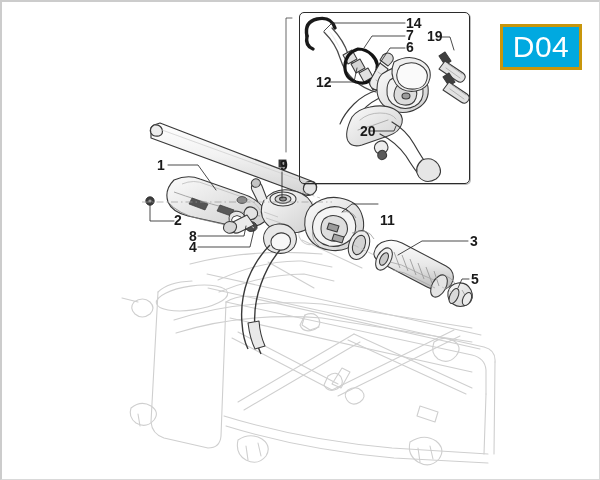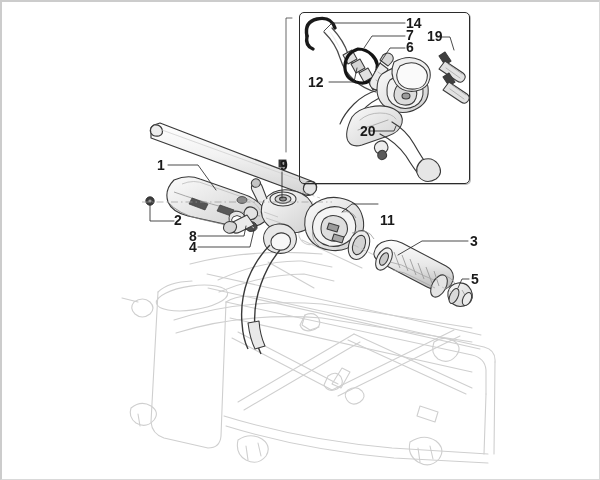--- a/index.html
+++ b/index.html
@@ -336,19 +336,20 @@
     <div class="callout" style="left:172px;top:214px;">2</div>
     <div class="callout" style="left:468px;top:235px;">3</div>
     <div class="callout" style="left:187px;top:241px;">4</div>
     <div class="callout" style="left:469px;top:273px;">5</div>
     <div class="callout" style="left:404px;top:41px;">6</div>
     <div class="callout" style="left:404px;top:29px;">7</div>
     <div class="callout" style="left:187px;top:230px;">8</div>
     <div class="callout" style="left:278px;top:159px;">9</div>
     <div class="callout" style="left:425px;top:30px;">19</div>
     <div class="callout" style="left:378px;top:198px;margin-top:16px;">11</div>
-    <div class="callout" style="left:306px;top:76px;">12</div>
+    <div class="callout" style="left:314px;top:76px;">12</div>
     <div class="callout" style="left:358px;top:125px;">20</div>
     <div class="callout" style="left:404px;top:17px;">14</div>
 
+    <div id="badge">D04</div>
 
   </div>
 </div>
 
 </body></html>

